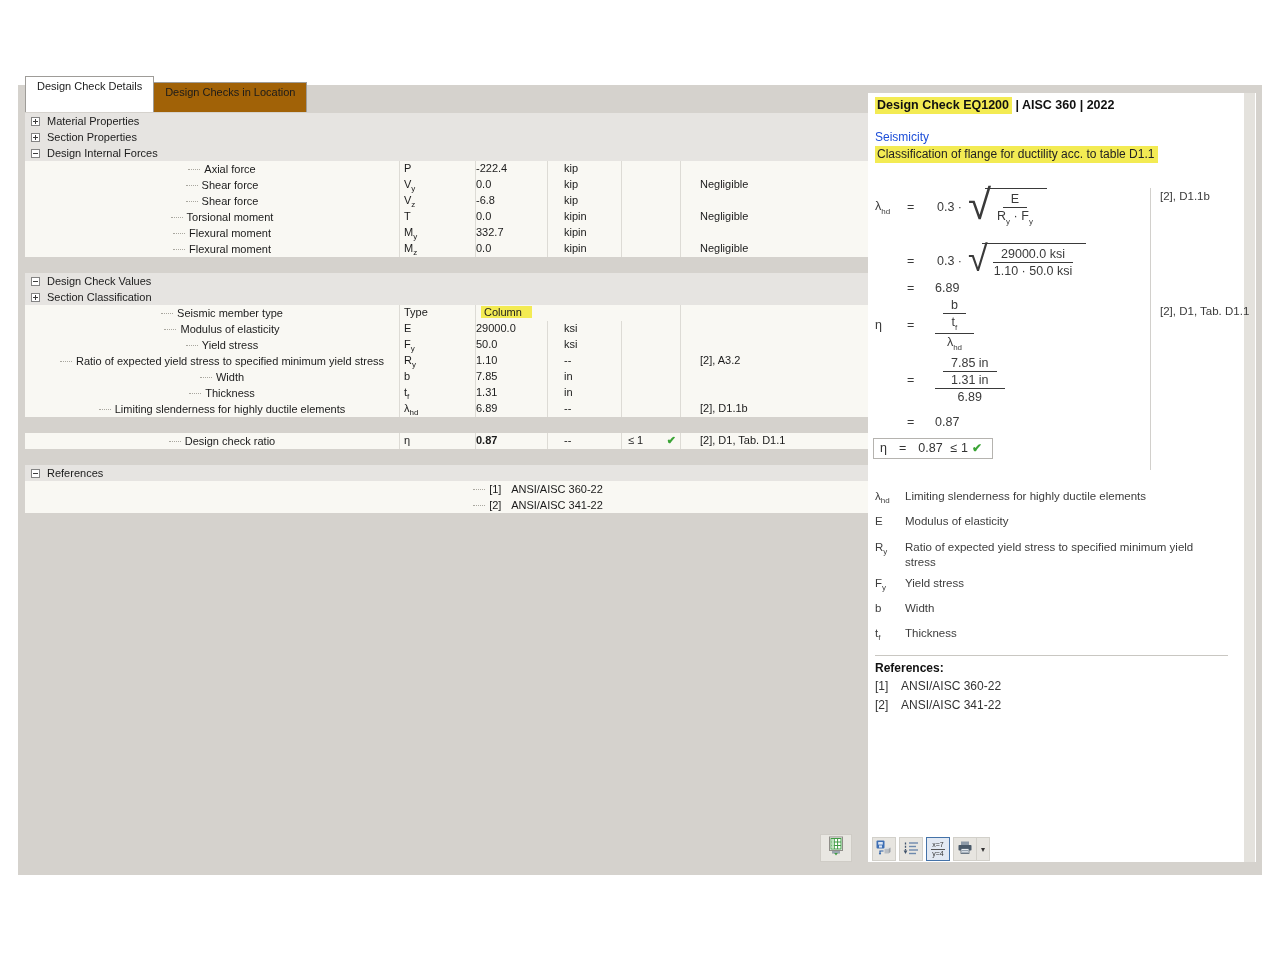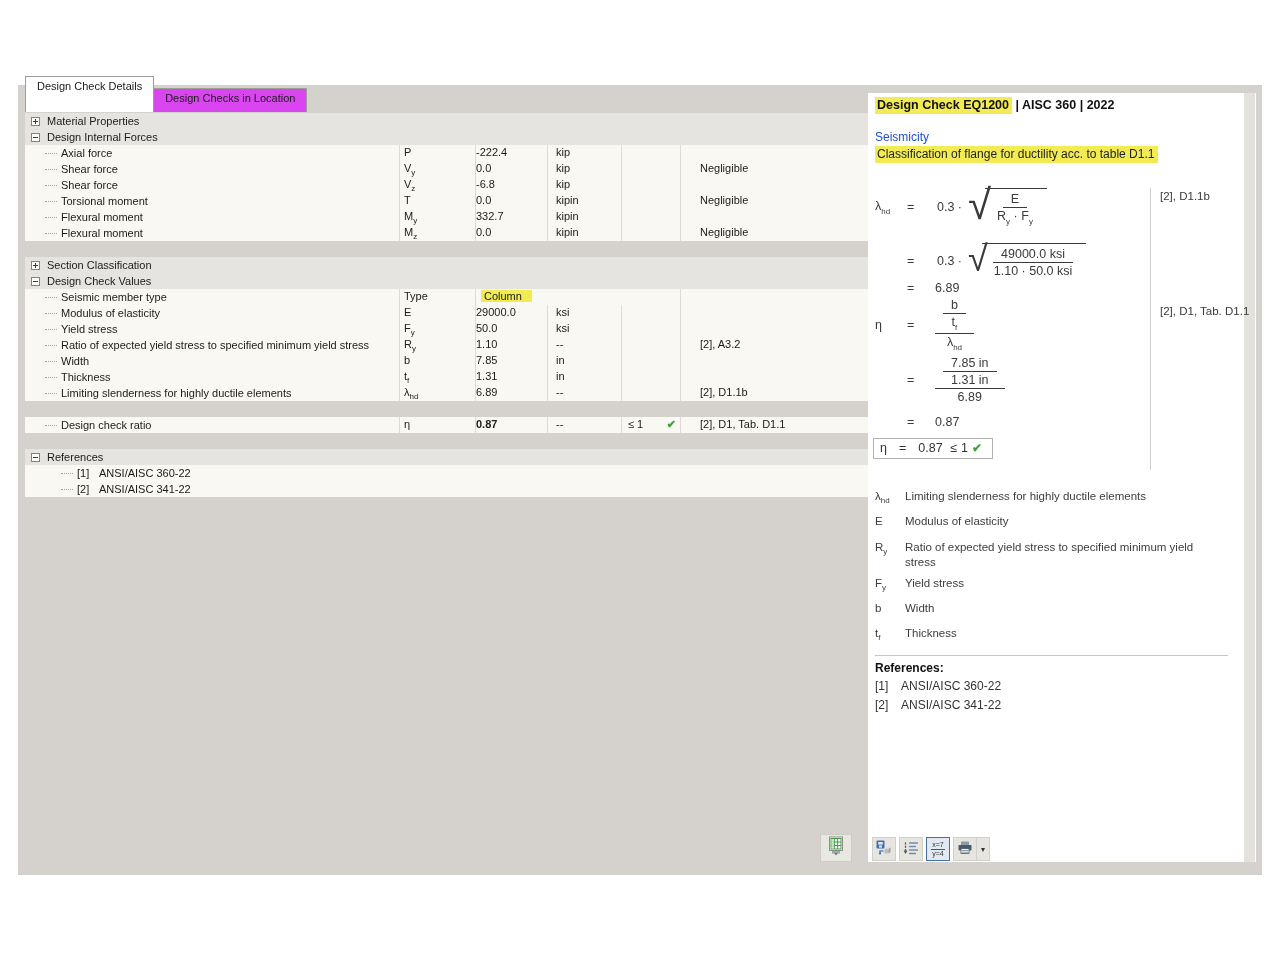--- a/index.html
+++ b/index.html
@@ -4,36 +4,36 @@
 <style>
   * { margin:0; padding:0; box-sizing:border-box; }
   html,body { width:1280px; height:960px; background:#ffffff; font-family:"Liberation Sans", sans-serif; color:#1b1b1b; }
   #page { position:relative; width:1280px; height:960px; background:#ffffff; overflow:hidden; }
   #app { position:absolute; left:18px; top:85px; width:1244px; height:790px; background:#d5d2cd; }
 
   
   .tabbar { position:absolute; left:7px; top:7px; height:20px; display:flex; align-items:flex-end; }
   .tab { height:36px; line-height:19px; padding:0 11px; font-size:11px; border:1px solid #9e9c98; border-bottom:none; cursor:default; }
   .tab.active { background:#ffffff; position:relative; z-index:2; }
-  .tab.inactive { background:#d946ef; height:24px; line-height:18px; border-left:none; }
+  .tab.inactive { background:#a16207; height:30px; line-height:18px; border-left:none; }
 
   
   .table { position:absolute; left:7px; top:28px; width:990px; background:transparent; font-size:11px; }
   .trow { height:16px; line-height:15px; white-space:nowrap; }
   .trow.group { background:#e6e4e1; display:flex; align-items:center; padding-left:6px; }
   .trow.gap { background:transparent; }
   .trow.data { background:#f9f8f3; display:grid; grid-template-columns:374px 76px 72px 74px 59px 1fr; }
   .c { overflow:hidden; height:16px; }
   .c.bl { border-left:1px solid #dddbd5; }
-  .c.lab { display:flex; align-items:center; padding-left:20px; }
+  .c.lab { display:flex; align-items:center; padding-left:20px;justify-content:center; }
   .tree { display:inline-block; width:12px; border-top:1px dotted #a9a79f; margin-right:4px; flex:none; }
   .c.sym { padding-left:4px; }
   .c.val { padding-right:4px; }
   .c.val.b { font-weight:bold; }
-  .c.unit { padding-left:8px; }
+  .c.unit { padding-left:16px; }
   .c.chk { display:flex; justify-content:space-between; padding:0 4px 0 6px; }
   .c.refc { padding-left:19px; }
   .c.textval { grid-column:3 / 6; padding-left:5px; }
   sub { font-size:8px; }
   .expander { width:9px; height:9px; border:1px solid #838383; background:#fff; position:relative; margin-right:7px; flex:none; }
   .expander::before { content:''; position:absolute; left:1px; right:1px; top:3px; height:1px; background:#3c3c3c; }
   .expander.plus::after { content:''; position:absolute; top:1px; bottom:1px; left:3px; width:1px; background:#3c3c3c; }
   .gvalue { margin-left:auto; padding-right:5px; }
   .hl { background:#f3eb53; padding:0 10px 0 3px;margin-top:23px; }
   .okmark { color:#3aa435; font-weight:bold; font-size:11px; }
@@ -96,20 +96,25 @@
   </div>
 
   <div class="table">
 
     <div class="trow group">
       <span class="expander plus"></span>
       <span>Material Properties</span>
       <span class="gvalue">A992 | AISC 360-22</span>
     </div>
     <div class="trow group">
+      <span class="expander plus"></span>
+      <span>Section Properties</span>
+      <span class="gvalue">W 14x176 | AISC 16</span>
+    </div>
+    <div class="trow group">
       <span class="expander"></span>
       <span>Design Internal Forces</span>
     </div>
 
     <div class="trow data">
       <div class="c lab">
             <span class="tree"></span>
             <span>Axial force</span>
           </div>
       <div class="c sym bl"><span>P</span><sub></sub></div>
@@ -170,26 +175,26 @@
       <div class="c sym bl"><span>M</span><sub>z</sub></div>
       <div class="c val bl">0.0</div>
       <div class="c unit bl">kipin</div>
       <div class="c chk bl"></div>
       <div class="c refc bl">Negligible</div>
     </div>
 
     <div class="trow gap"></div>
 
     <div class="trow group">
+      <span class="expander"></span>
+      <span>Design Check Values</span>
+    </div>
+    <div class="trow group">
       <span class="expander plus"></span>
       <span>Section Classification</span>
-    </div>
-    <div class="trow group">
-      <span class="expander"></span>
-      <span>Design Check Values</span>
     </div>
 
     <div class="trow data">
       <div class="c lab">
             <span class="tree"></span>
             <span>Seismic member type</span>
           </div>
       <div class="c sym bl"><span>Type</span></div>
       <div class="c textval bl"><span class="hl">Column</span></div>
       <div class="c refc bl"></div>
@@ -345,21 +350,21 @@
     <div class="fref" style="left:292px; top:97px;">[2], D1.1b</div>
 
     <div class="fline" style="left:7px; top:150px;">
       <span class="fsym"></span>
       <span class="feq">=</span>
       <span class="coef">0.3 ·</span>
       <span class="sqrt">
         <span class="rsym small">√</span>
         <span class="rbody">
           <span class="frac">
-            <span class="fn">49000.0 ksi</span>
+            <span class="fn">29000.0 ksi</span>
             <span class="fd">1.10 · 50.0 ksi</span>
           </span>
         </span>
       </span>
     </div>
     <div class="fline" style="left:7px; top:188px;">
       <span class="fsym"></span>
       <span class="feq">=</span>
       <span>6.89</span>
     </div>

